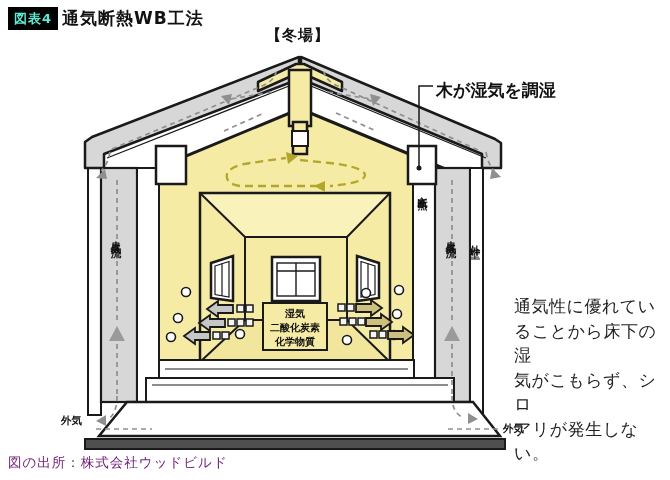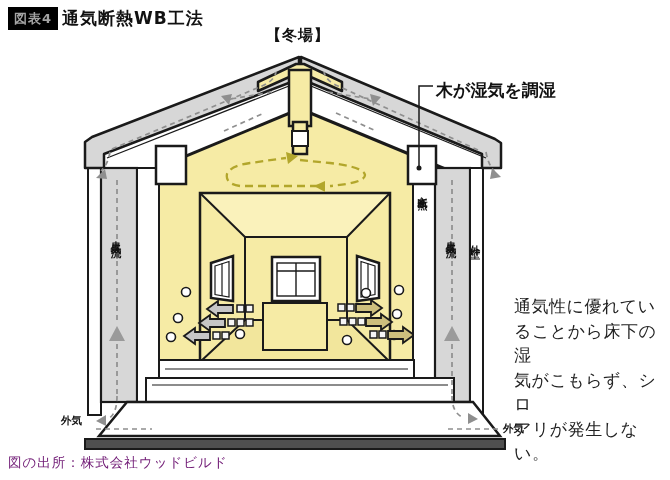--- a/index.html
+++ b/index.html
@@ -1,21 +1,21 @@
 <!DOCTYPE html>
 <html><head>
 <meta charset="utf-8">
 <style>
   html,body{margin:0;padding:0;background:#fff;}
   *{box-sizing:border-box;}
   #stage{position:relative;width:670px;height:480px;background:#fff;overflow:hidden;
          font-family:"DejaVu Sans","Liberation Sans",sans-serif;color:#111;}
   #diagram-svg{position:absolute;left:0;top:0;}
   .ov{position:absolute;z-index:5;}
-  .badge{background:#000;color:#a3a3a3;font-weight:bold;font-size:13px;padding:3px 6px 2px;letter-spacing:1px;}
+  .badge{background:#000;color:#5eead4;font-weight:bold;font-size:13px;padding:3px 6px 2px;letter-spacing:1px;}
   .title{font-size:17px;font-weight:bold;letter-spacing:1px;}
   .season{font-size:15px;font-weight:bold;letter-spacing:1px;}
   .dlabel{font-size:17px;font-weight:bold;white-space:nowrap;}
   .vlabel{writing-mode:vertical-rl;text-orientation:upright;font-size:10.5px;font-weight:bold;
           letter-spacing:2px;line-height:1;white-space:nowrap;}
   .boxtext{width:62px;text-align:center;font-size:10px;font-weight:bold;line-height:14px;}
   .annot{width:158px;font-size:17px;line-height:24.5px;color:#222;letter-spacing:0.5px;}
   .source{font-size:13.5px;color:#701a75;letter-spacing:1px;}
 </style>
 </head>
@@ -187,20 +187,25 @@
   <div class="ov season" style="left:266px;top:26px;">【冬場】</div>
 
   <div class="ov dlabel" style="left:436px;top:79px;">木が湿気を調湿</div>
   <div class="ov vlabel" style="left:417px;top:188px;font-size:10px;">主断熱</div>
   <div class="ov vlabel" style="left:111px;top:232px;">上昇気流</div>
   <div class="ov vlabel" style="left:446px;top:232px;">上昇気流</div>
   <div class="ov vlabel" style="left:470px;top:237px;">外壁</div>
   <div class="ov dlabel" style="left:61px;top:414px;font-size:10.5px;">外気</div>
   <div class="ov dlabel" style="left:503px;top:422px;font-size:10.5px;">外気</div>
 
+  <div class="ov boxtext" style="left:264px;top:307px;">
+    <div>湿気</div>
+    <div>二酸化炭素</div>
+    <div>化学物質</div>
+  </div>
 
   <div class="ov annot" style="left:514px;top:294px;">
     <div>通気性に優れてい</div>
     <div>ることから床下の湿</div>
     <div>気がこもらず、シロ</div>
     <div>アリが発生しない。</div>
   </div>
 
   <div class="ov source" style="left:8px;top:454px;">図の出所：株式会社ウッドビルド</div>
 </div>

